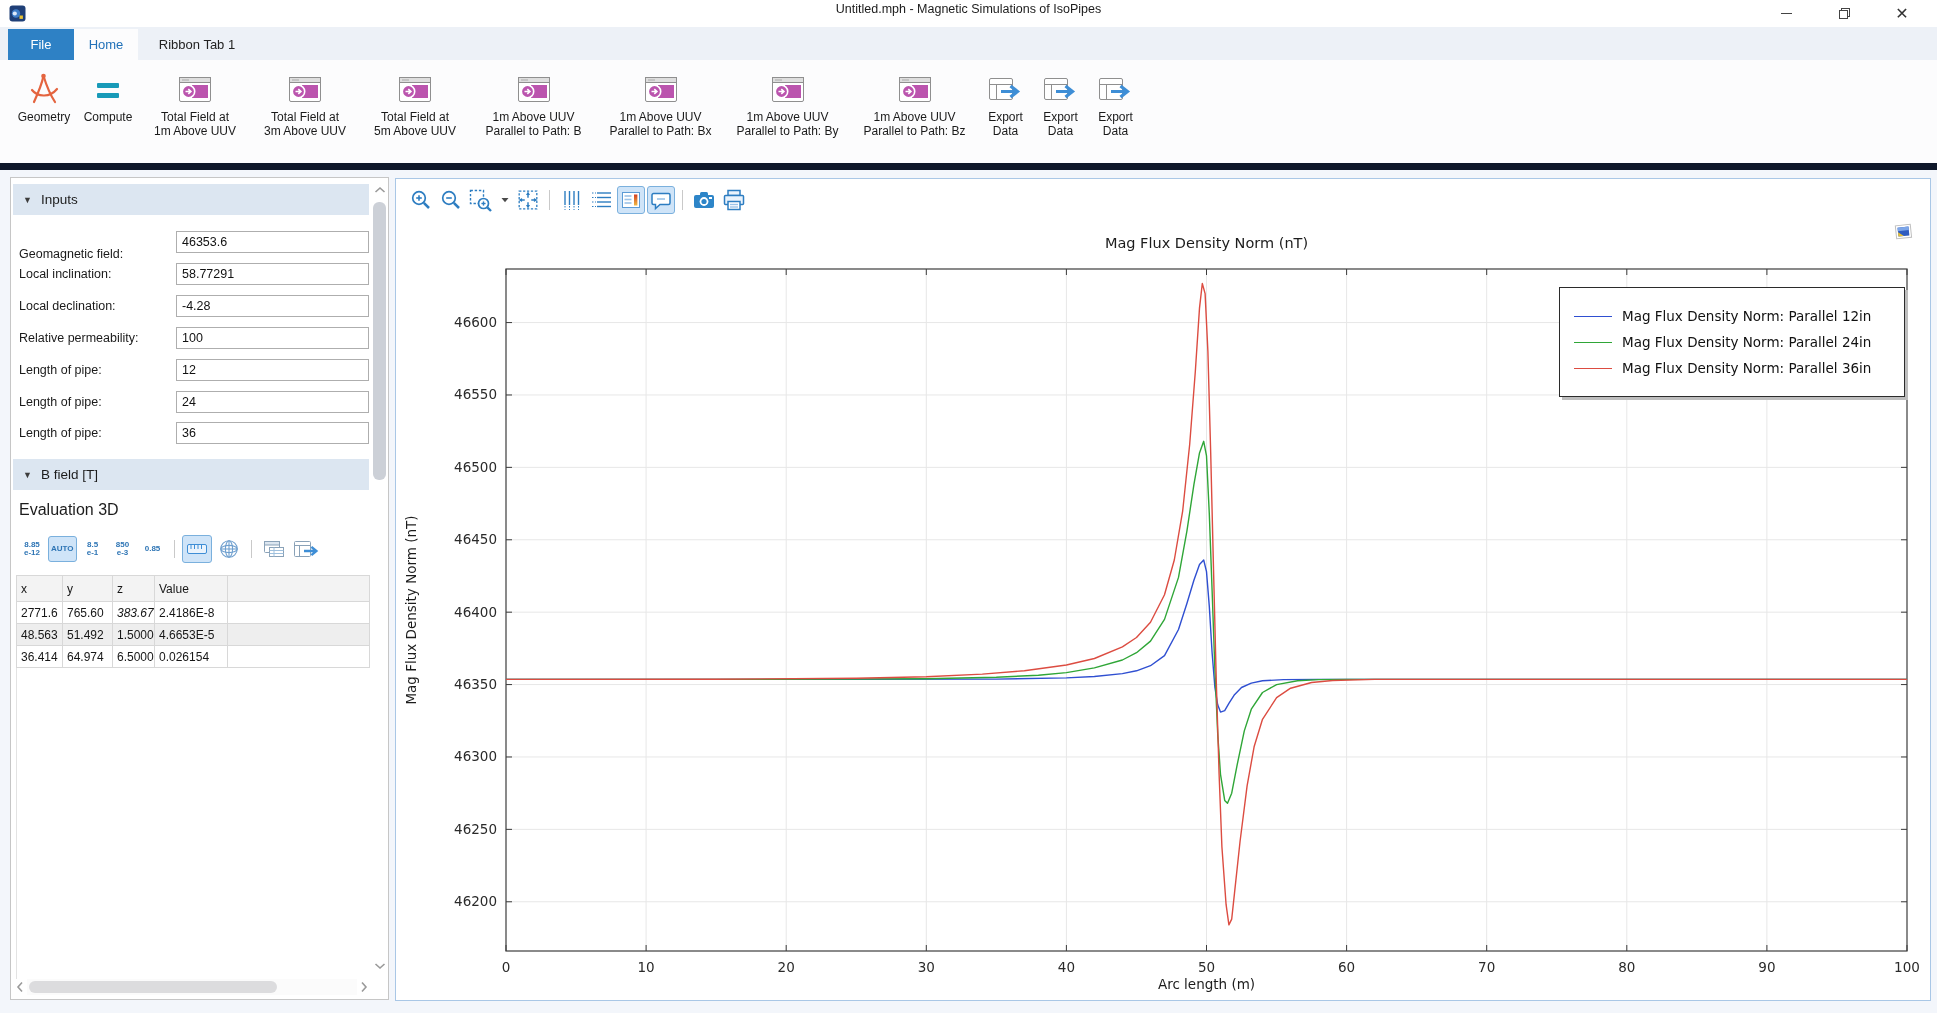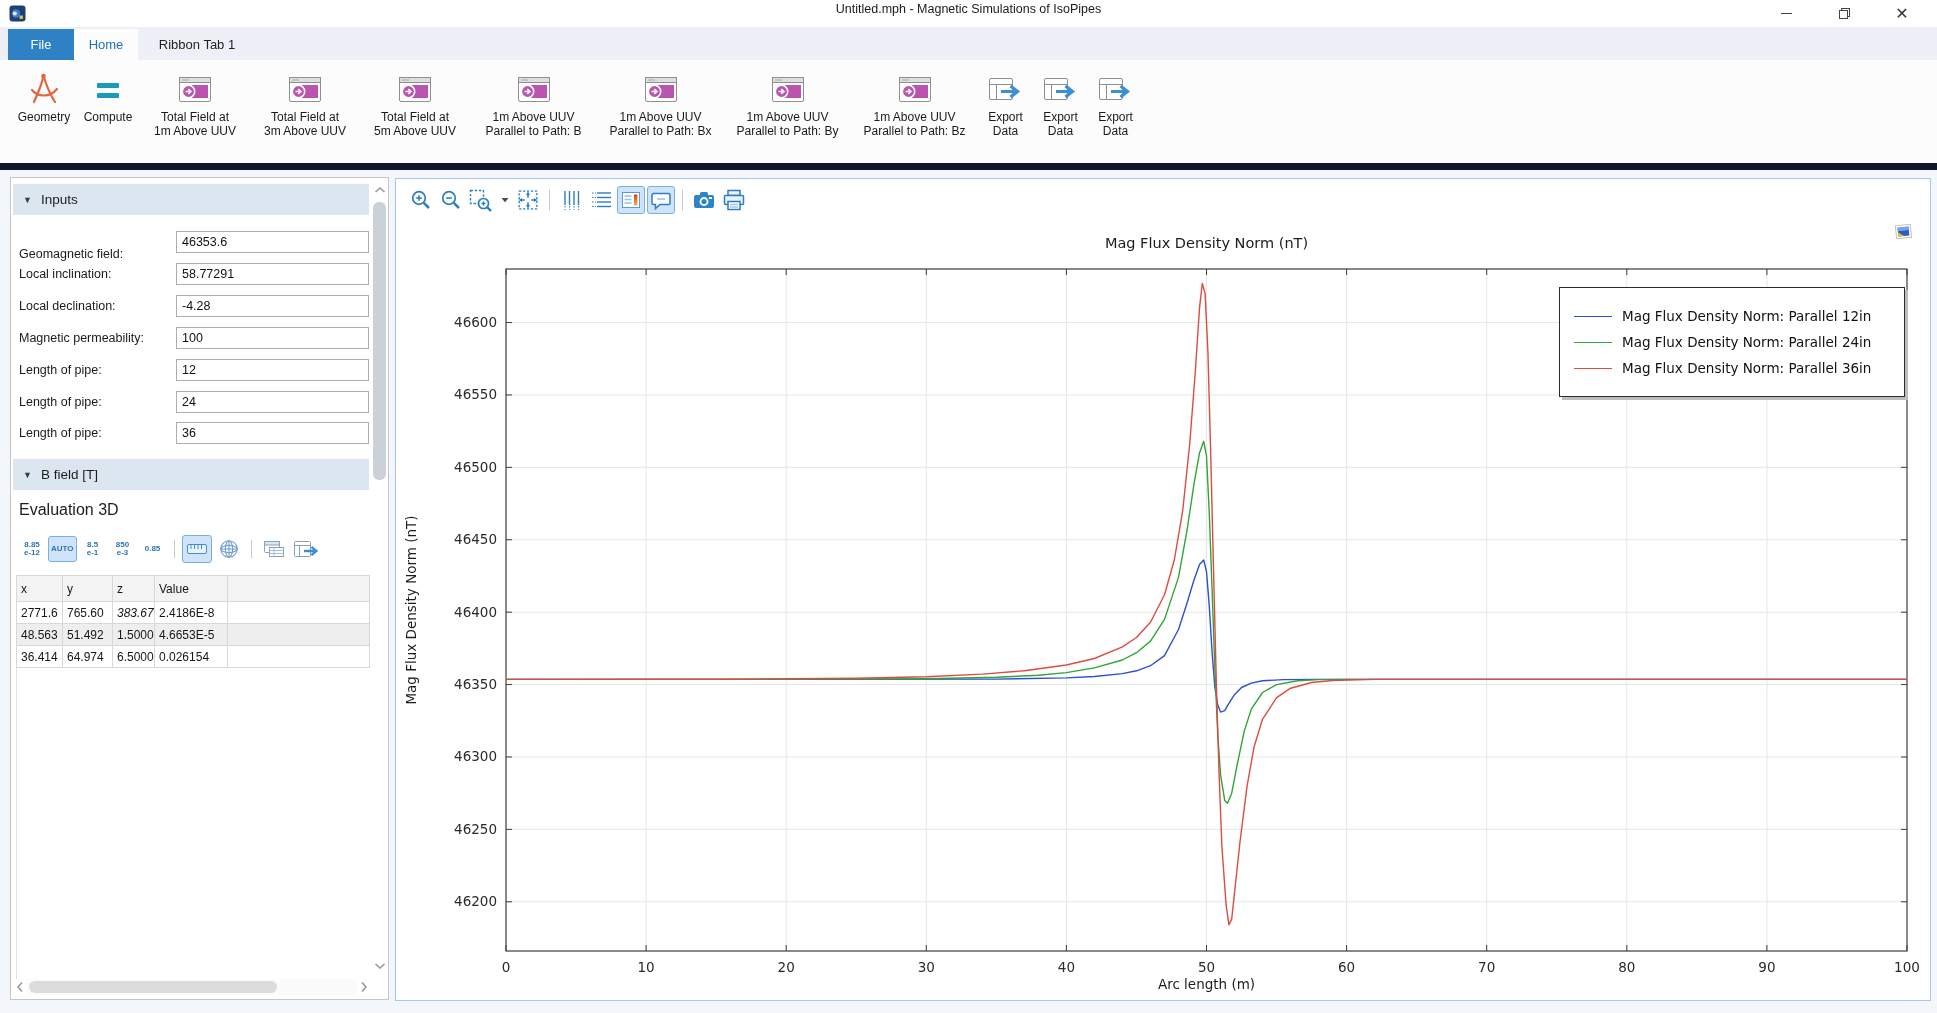--- a/index.html
+++ b/index.html
@@ -288,21 +288,21 @@
     <span class="tri">▼</span>
     <span>Inputs</span>
   </div>
   <div id="input-fields">
       <div class="flabel" style="top: 57px; margin-top: 12px;">Geomagnetic field:</div>
       <input class="finput" value="46353.6" style="top: 53px;">
       <div class="flabel" style="top: 89px;">Local inclination:</div>
       <input class="finput" value="58.77291" style="top: 85px;">
       <div class="flabel" style="top: 121px;">Local declination:</div>
       <input class="finput" value="-4.28" style="top: 117px;">
-      <div class="flabel" style="top: 153px;">Magnetic permeability:</div>
+      <div class="flabel" style="top: 153px;">Relative permeability:</div>
       <input class="finput" value="100" style="top: 149px;">
       <div class="flabel" style="top: 185px;">Length of pipe:</div>
       <input class="finput" value="12" style="top: 181px;">
       <div class="flabel" style="top: 217px;">Length of pipe:</div>
       <input class="finput" value="24" style="top: 213px;">
       <div class="flabel" style="top: 248px;">Length of pipe:</div>
       <input class="finput" value="36" style="top: 244px;">
     </div>
 
   <div class="sect-header" style="top:281px;">

